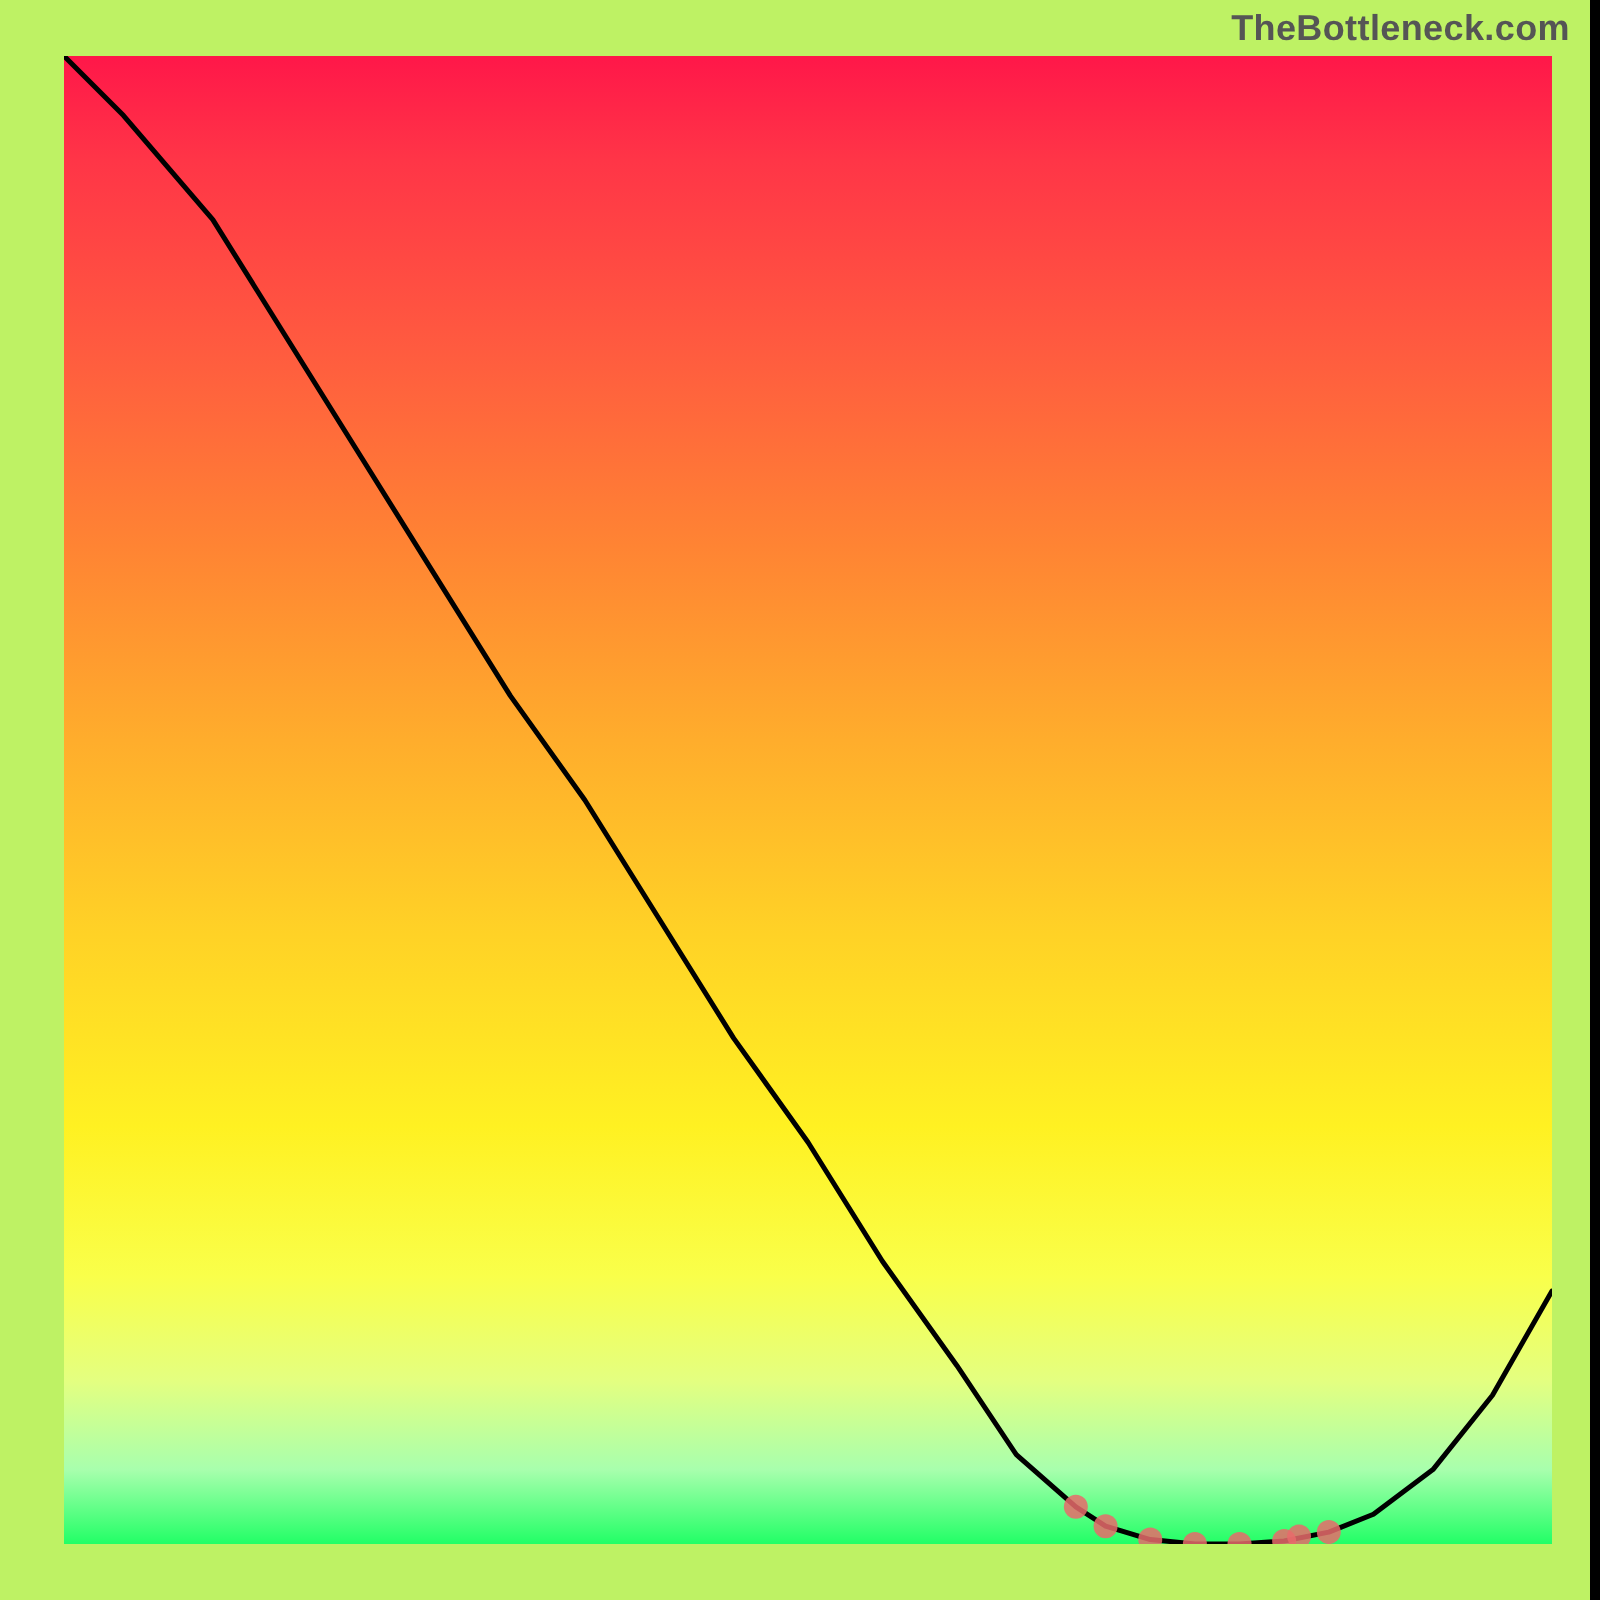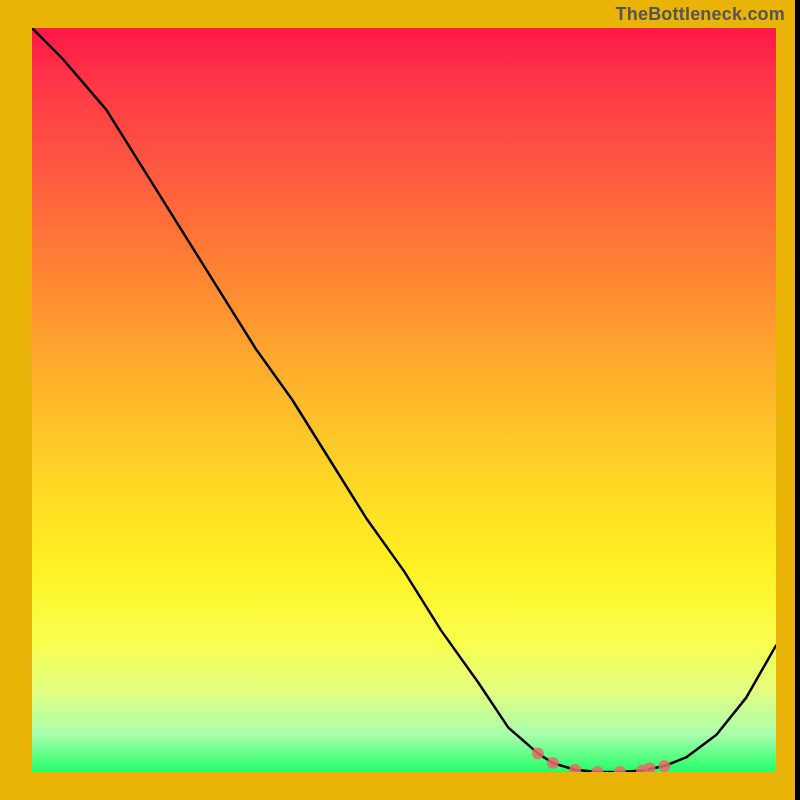--- a/index.html
+++ b/index.html
@@ -7,21 +7,21 @@
     padding: 0;
     background: #000;
     width: 800px;
     height: 800px;
     overflow: hidden;
     font-family: Arial, sans-serif;
   }
   .container {
     width: 795px;
     height: 800px;
-    background: #eab308;
+    background: #bef264;
     position: relative;
   }
   .watermark {
     position: absolute;
     top: 4px;
     right: 10px;
     color: #555;
     font-size: 18px;
     font-weight: 600;
     z-index: 10;

